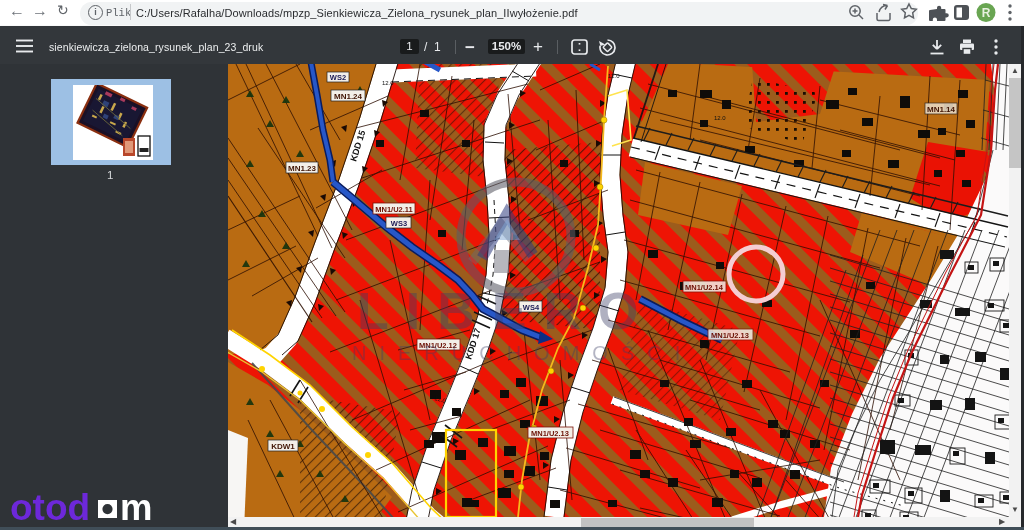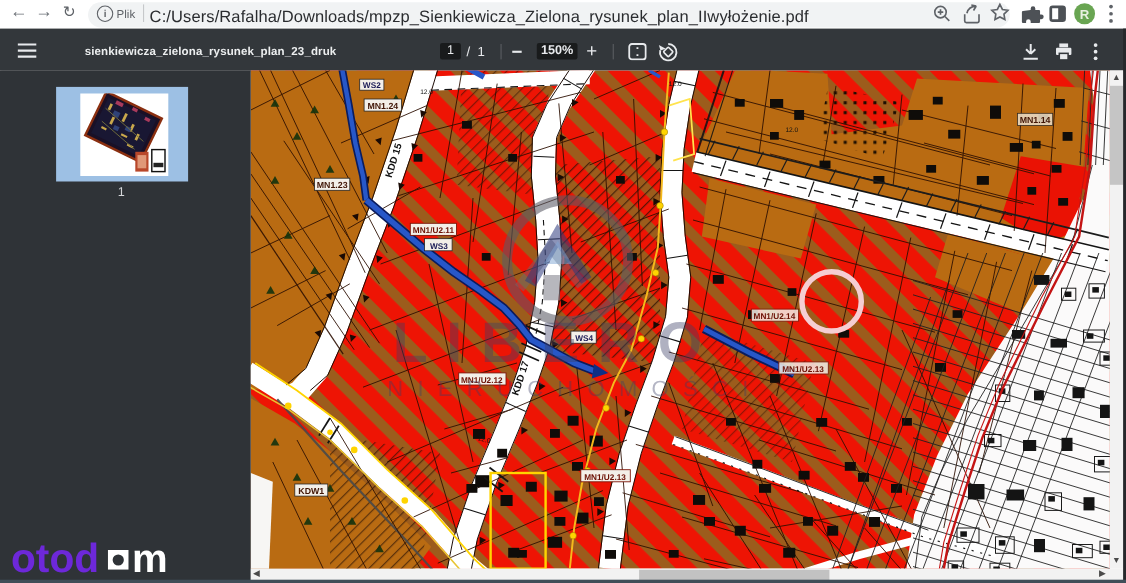--- a/index.html
+++ b/index.html
@@ -2,25 +2,25 @@
 <html><head>
 <meta charset="utf-8">
 <style>
 html,body{margin:0;padding:0;}
 body{width:1024px;height:530px;overflow:hidden;font-family:"Liberation Sans",sans-serif;position:relative;background:#fff;}
 .abs{position:absolute;}
 
 #bbar{left:0;top:0;width:1024px;height:26px;background:#ffffff;}
 .navic{color:#6e7379;font-size:16px;top:2px;font-weight:400;}
 #pill{left:80px;top:2px;width:838px;height:23px;background:#f1f3f4;border-radius:12px;}
-#urltxt{left:136px;top:7px;font-size:15px;color:#2a2c2f;letter-spacing:0.1px;white-space:nowrap;}
-#pliktxt{left:106px;top:7px;font-size:10.5px;color:#5f6368;}
+#urltxt{left:136px;top:7px;font-size:11px;color:#2a2c2f;letter-spacing:0.1px;white-space:nowrap;}
+#pliktxt{left:106px;top:7px;font-size:10.5px;color:#5f6368;font-family:Liberation Mono, monospace;}
 
 #ptool{left:0;top:26px;width:1024px;height:38px;background:#33373b;box-shadow:0 1px 2px rgba(0,0,0,.35);}
-#fname{left:49px;top:41px;font-size:10.5px;color:#eceeef;font-weight:700;letter-spacing:.1px;margin-left:28px;}
+#fname{left:49px;top:41px;font-size:10.5px;color:#eceeef;font-weight:400;letter-spacing:.1px;}
 .dbox{background:#191b1c;border-radius:2px;color:#e8eaed;font-size:11.5px;text-align:center;}
 .wtxt{color:#e8eaed;font-size:12px;}
 .sep{width:1px;height:14px;background:#5a5e62;top:40px;}
 
 #sbar{left:0;top:64px;width:228px;height:466px;background:#2f3337;}
 #thumbsel{left:51px;top:79px;width:120px;height:86px;background:#9dc0e4;}
 #thumbpage{left:73px;top:85px;width:80px;height:75px;background:#fff;}
 #pnum1{left:107px;top:169px;color:#d5d7da;font-size:11.5px;}
 
 #oto{left:10px;top:488px;color:#6d28d9;font-weight:700;font-size:37px;letter-spacing:0px;line-height:40px;}

